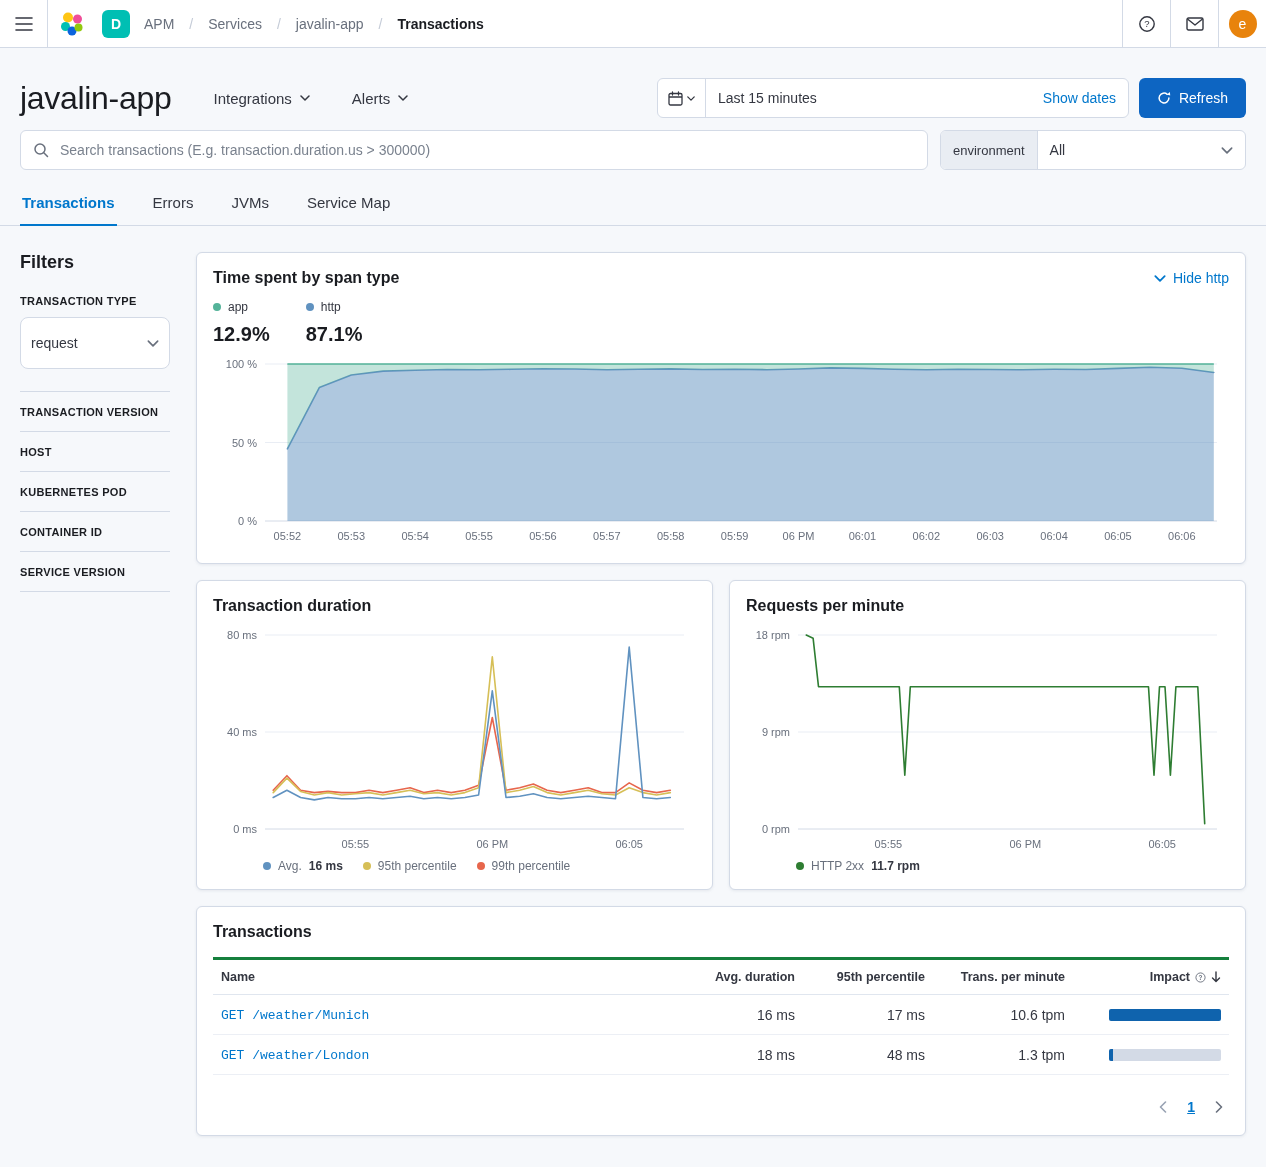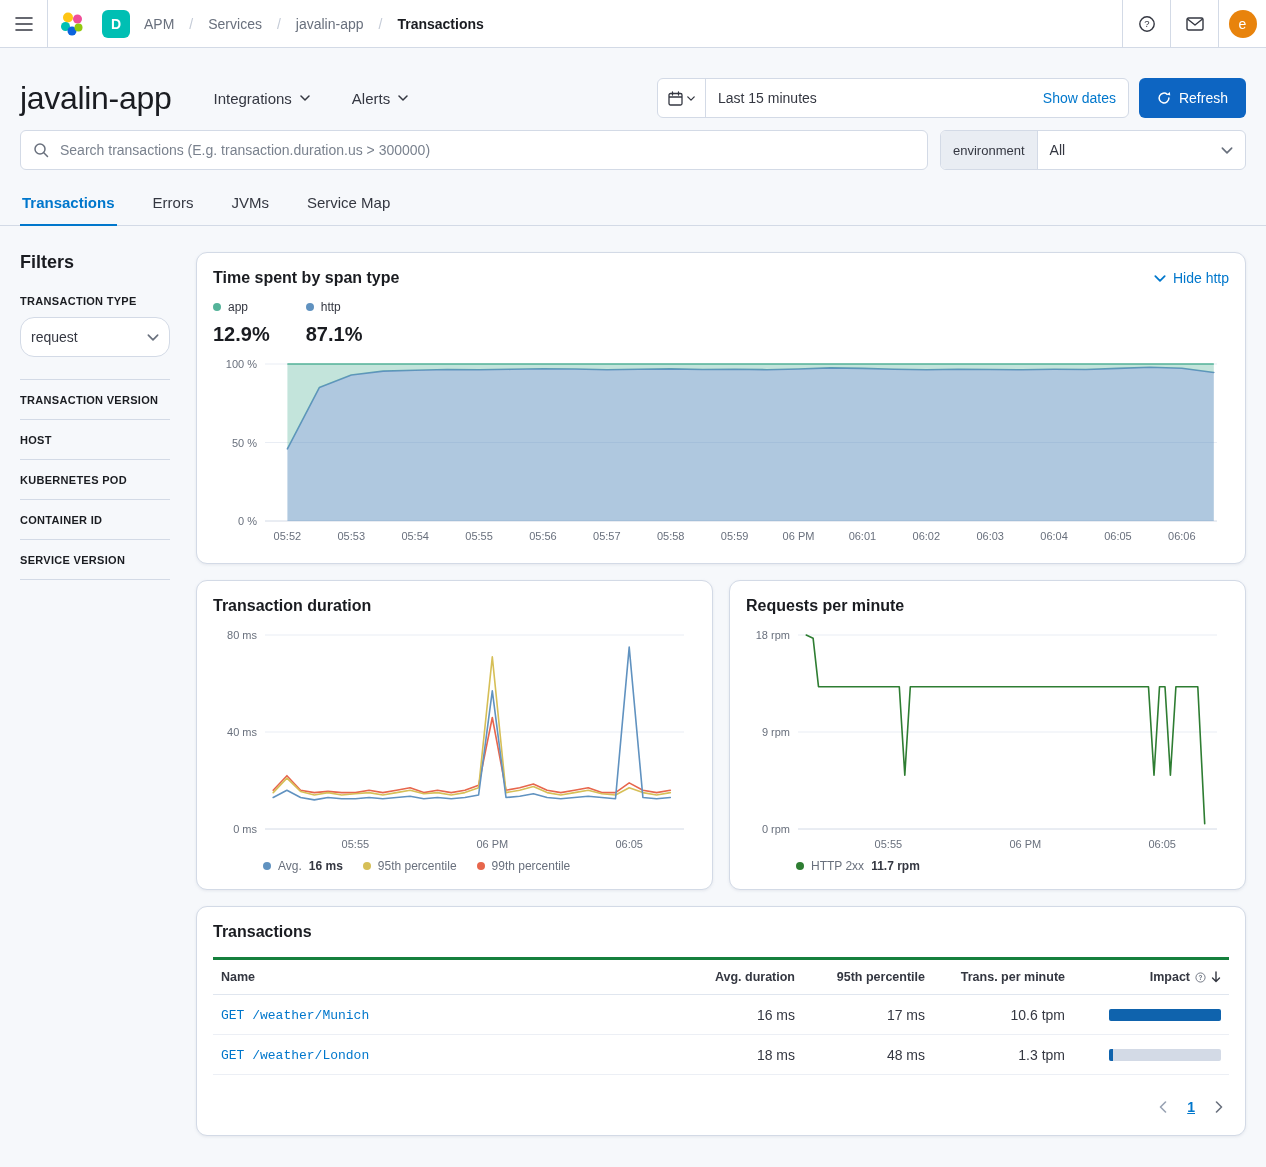--- a/index.html
+++ b/index.html
@@ -56,28 +56,28 @@
   .tabs { padding:0 20px; margin-top:24px; border-bottom:1px solid #d3dae6; display:flex; gap:34px; }
   .tab { padding:0 2px 14px; font-size:15px; font-weight:500; color:#343741; cursor:pointer; position:relative; }
   .tab.active { color:#0077CC; font-weight:600; }
   .tab.active::after { content:""; position:absolute; left:0; right:0; bottom:-1px; height:2px; background:#0077CC; }
 
   
   .content { display:flex; padding:26px 20px 18px; gap:26px; }
   .sidebar { width:150px; flex-shrink:0; }
   .sidebar-title { font-size:18px; font-weight:700; color:#1a1c21; margin:0 0 22px; }
   .filter-label { font-size:11px; font-weight:700; color:#1a1c21; letter-spacing:0.3px; margin-bottom:10px; }
-  .select { height:40px; border:1px solid #d3dae6; border-radius:14px; background:#fff; display:flex; align-items:center;
+  .select { height:52px; border:1px solid #d3dae6; border-radius:8px; background:#fff; display:flex; align-items:center;
     padding:0 10px; font-size:14px; cursor:pointer; color:#343741; }
   .sidebar hr { border:none; border-top:1px solid #d3dae6; margin:22px 0 0; }
   .filter-section { font-size:11px; font-weight:700; color:#1a1c21; letter-spacing:0.3px; padding:14px 0 13px;
     border-bottom:1px solid #d3dae6; cursor:pointer; }
 
   .main { flex:1; min-width:0; }
-  .card { background:#fff; border:1px solid #d3dae6; border-radius:11px; padding:16px; box-shadow:0 1px 3px rgba(152,162,179,0.18); }
+  .card { background:#fff; border:1px solid #d3dae6; border-radius:6px; padding:16px; box-shadow:0 1px 3px rgba(152,162,179,0.18); }
   .card-head { display:flex; align-items:center; justify-content:space-between; }
   .card-title { font-size:16px; font-weight:600; color:#1a1c21; }
   .hide-chart { display:flex; align-items:center; gap:7px; color:#0077CC; font-size:14px; cursor:pointer; }
 
   .span-legend { display:flex; gap:36px; margin-top:13px; }
   .legend-item { display:flex; align-items:center; gap:7px; font-size:12px; color:#343741; cursor:pointer; }
   .dot { width:8px; height:8px; border-radius:50%; display:inline-block; background:#999; }
   .pct { font-size:20px; font-weight:600; color:#1a1c21; margin-top:9px; }
 
   .chart { width:100%; }

